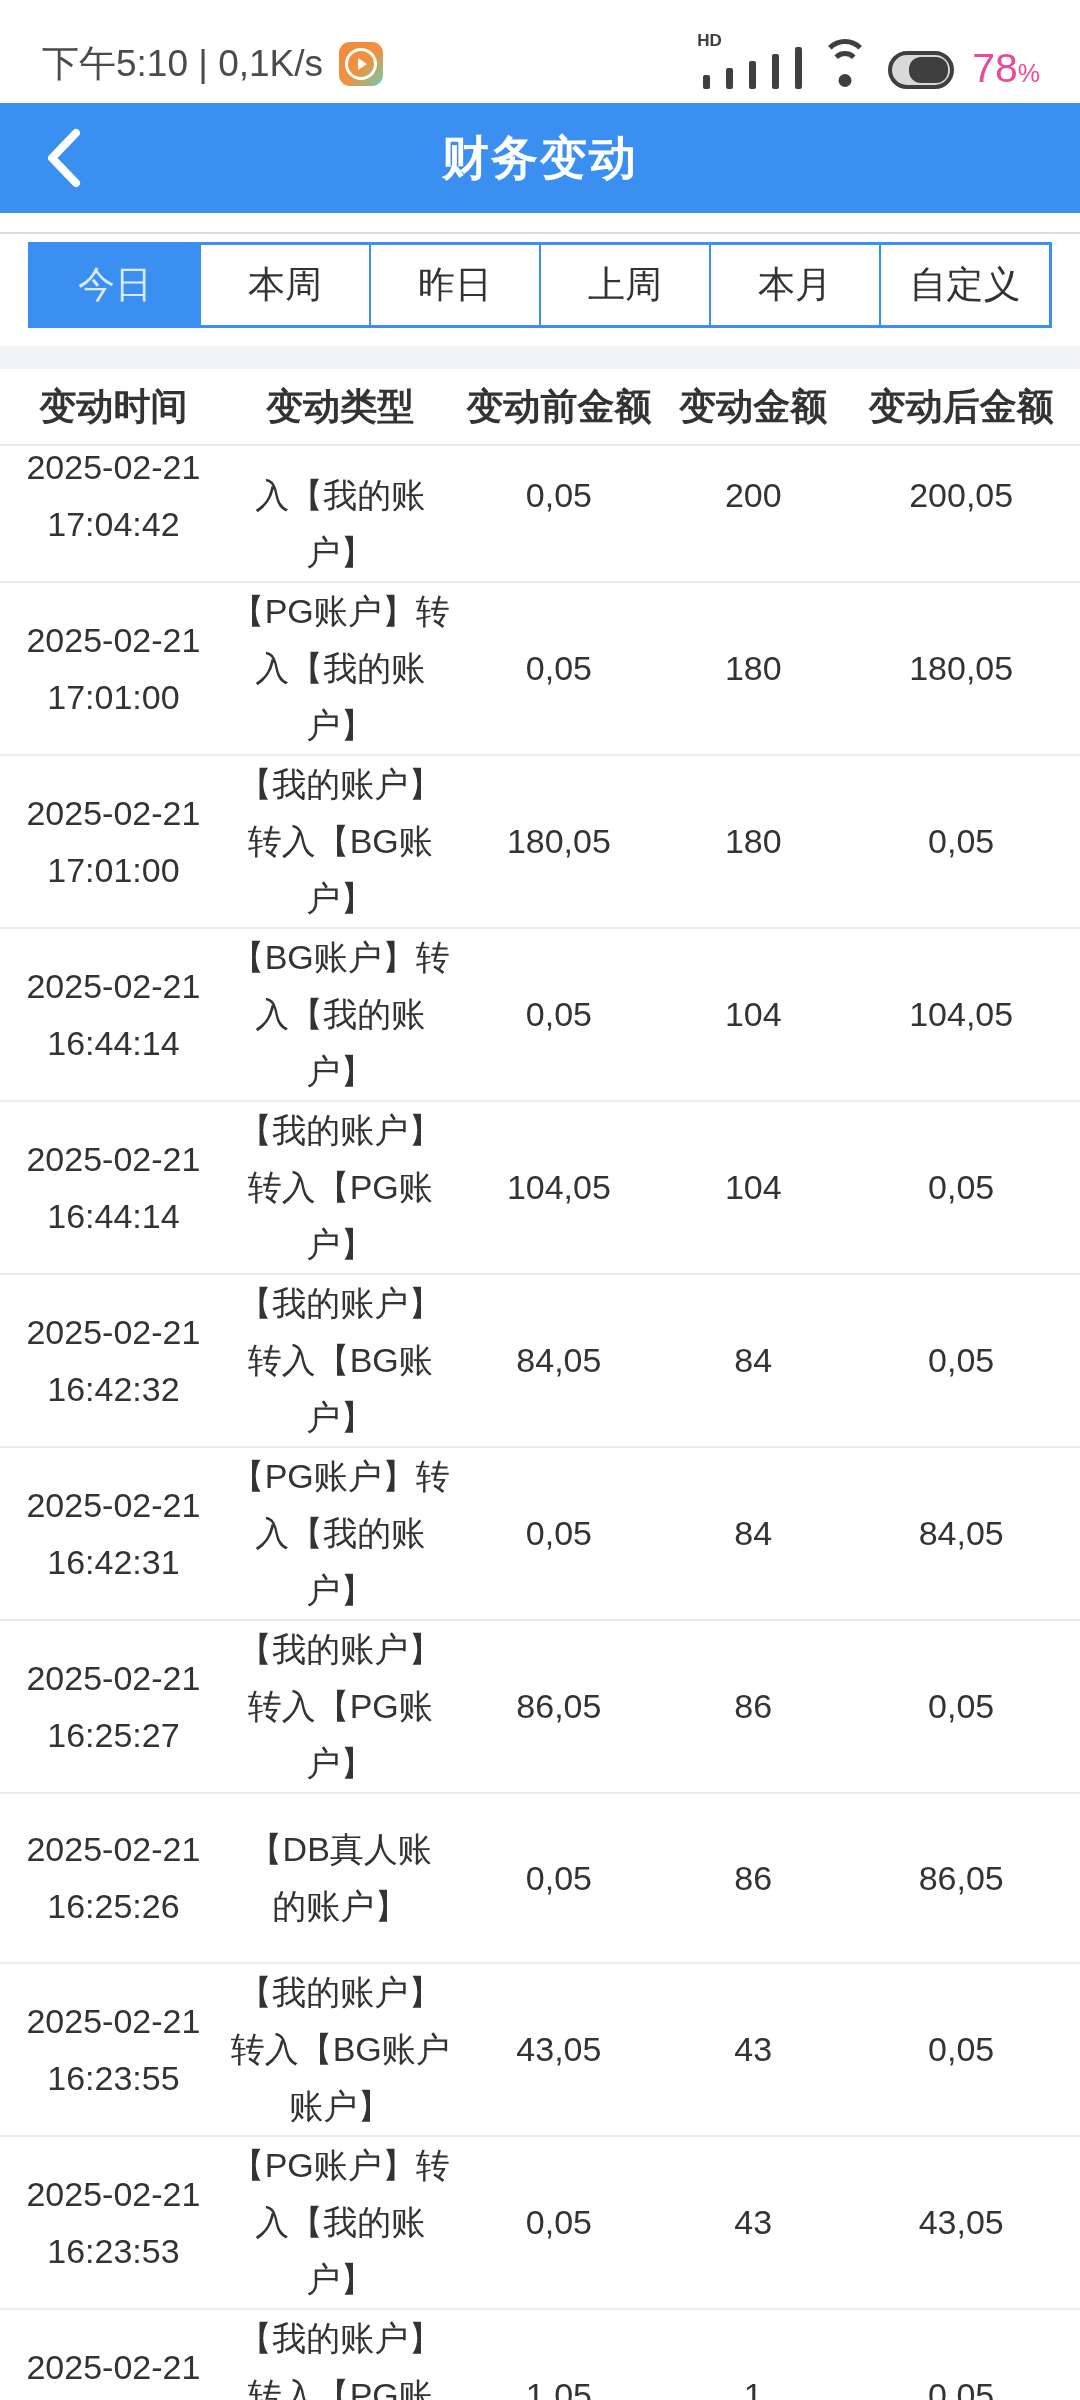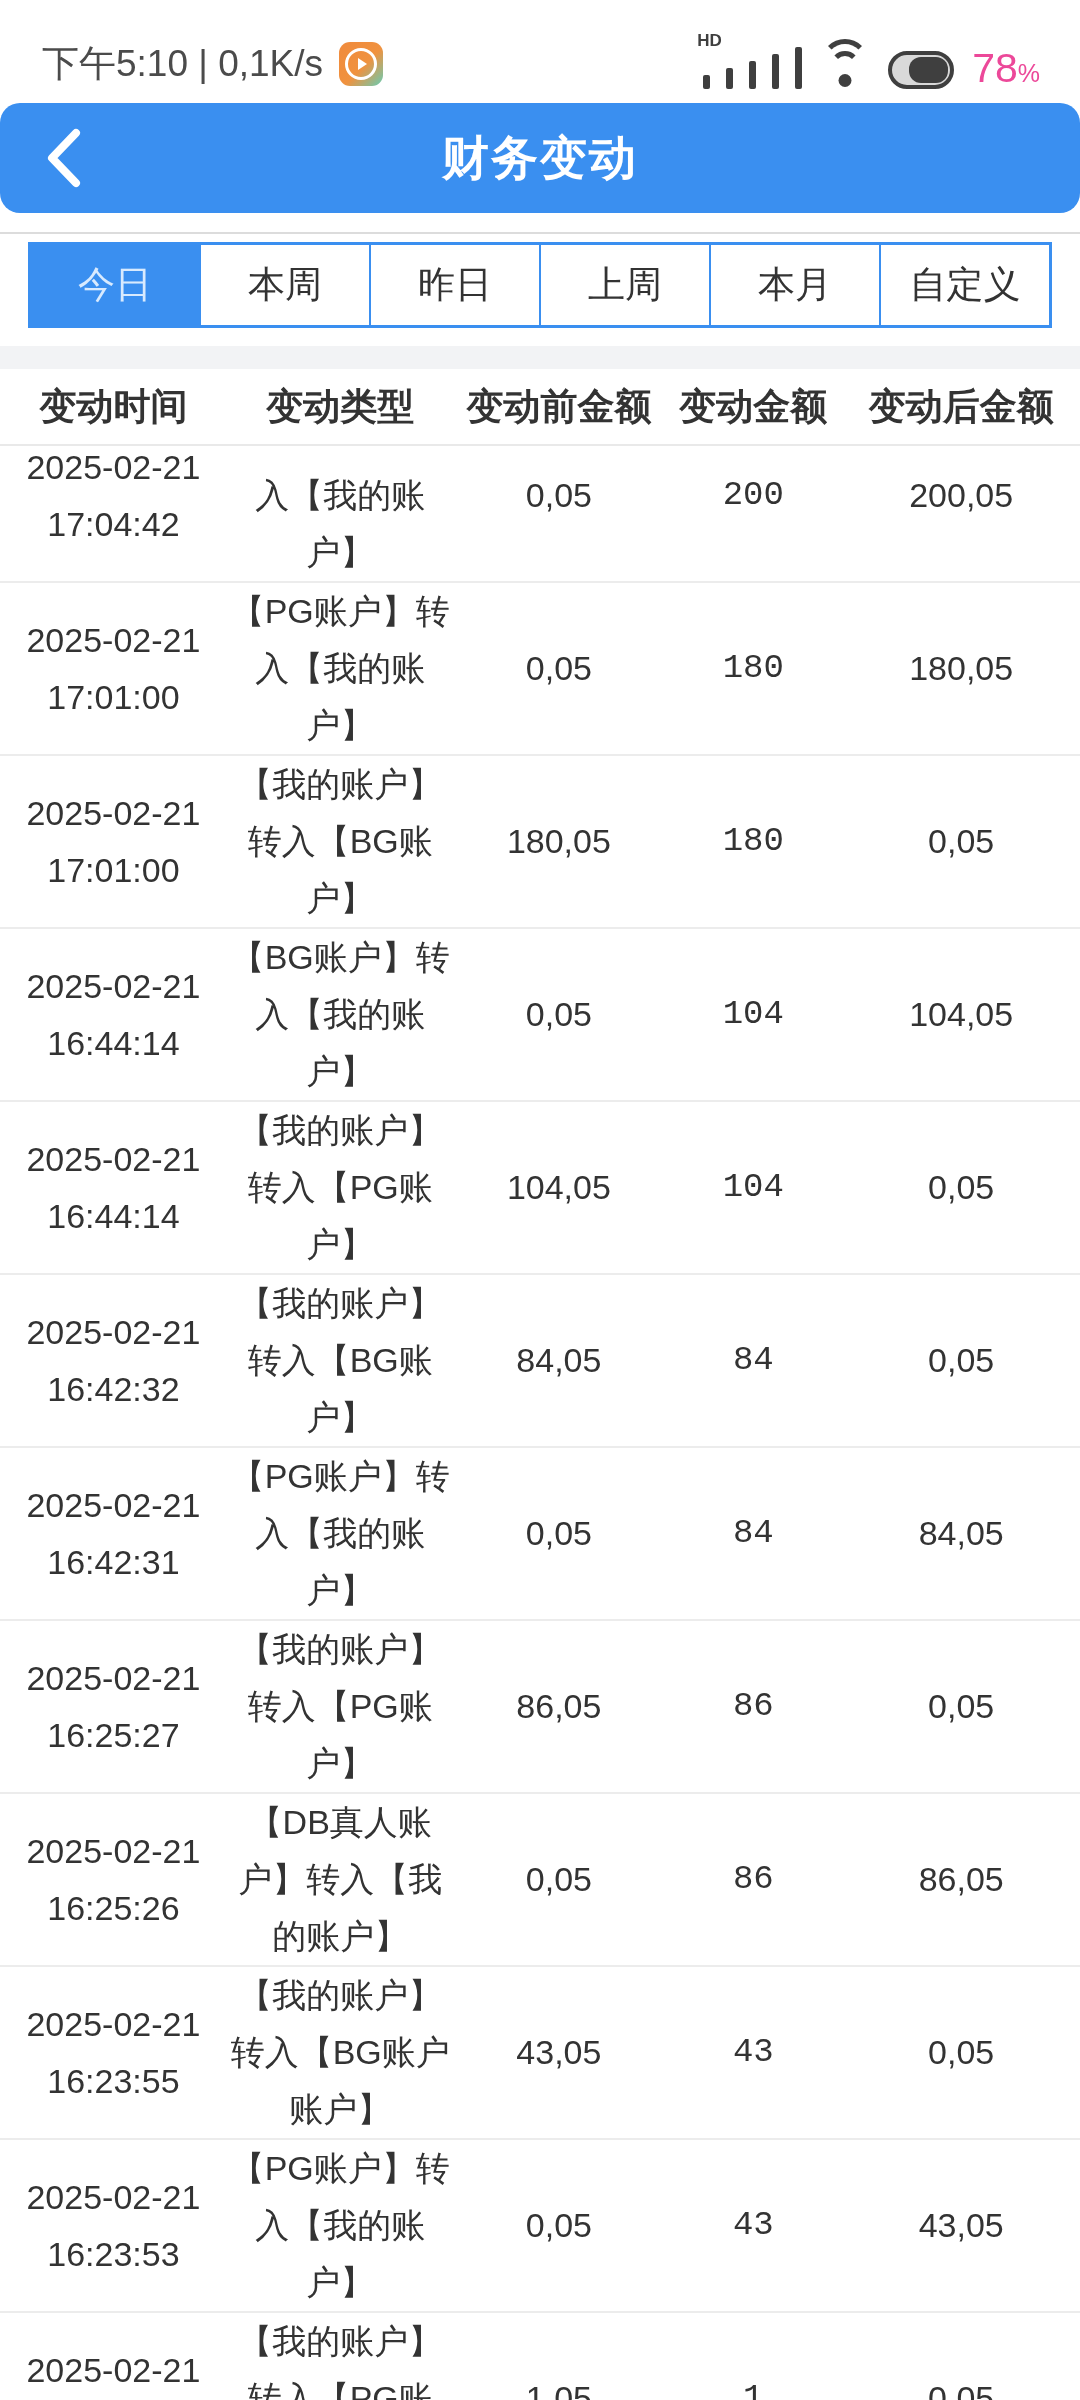--- a/index.html
+++ b/index.html
@@ -34,21 +34,21 @@
   .hotspot .a1{width:20px;height:20px;bottom:8px;}
   .hotspot .a2{width:38px;height:38px;bottom:2px;}
   .battery{width:66px;height:38px;border:4px solid #3f3f3f;border-radius:19px;
     box-sizing:border-box;position:relative;background:#d9d9d9;overflow:hidden;}
   .battery .fill{position:absolute;right:2px;top:2px;bottom:2px;width:68%;
     background:#3f3f3f;border-radius:12px;}
   .pct{font-size:41px;color:#ec4899;line-height:1;text-align:right;}
   .pct .sign{font-size:25px;}
 
   
-  .appbar{height:110px;background:#3a8ff0;display:flex;align-items:center;position:relative;border-radius:20px;}
+  .appbar{height:110px;background:#3a8ff0;display:flex;align-items:center;position:relative;}
   .back-btn{position:absolute;left:44px;top:0;bottom:0;display:flex;align-items:center;
     width:80px;cursor:pointer;}
   .appbar .title{width:100%;text-align:center;color:#ffffff;font-size:47px;font-weight:bold;
     letter-spacing:2px;}
 
   
   .tabband{padding:19px 0 0 0;}
   .hairline{height:2px;background:#dcdcdc;}
   .tabs{margin:8px 28px 0 28px;display:flex;border:3px solid #3a8ff0;box-sizing:border-box;height:86px;justify-content:center;}
   .tab{flex:1;display:flex;align-items:center;justify-content:center;font-size:37px;color:#333333;
@@ -60,21 +60,21 @@
   
   .grayband{height:23px;background:#f2f3f5;}
   .thead{display:flex;height:75px;align-items:center;background:#ffffff;
     border-bottom:2px solid #e9e9e9;font-size:37px;font-weight:bold;color:#333333;}
   .thead .hc{text-align:center;}
 
   
   .c-time{width:21%;}
   .c-type{width:21%;}
   .c-before{width:19.5%;}
-  .c-amount{width:16.5%;font-family:Liberation Mono, monospace;}
+  .c-amount{width:16.5%;}
   .c-after{width:22%;}
 
   
   .rows{position:relative;z-index:1;}
   .trow{display:flex;align-items:center;min-height:170px;box-sizing:border-box;
     border-top:2px solid #ececec;font-size:34px;color:#333333;}
   .trow:first-child{border-top:none;margin-top:-36px;}
   .cell{text-align:center;line-height:57px;}
   .trow:first-child .c-type{padding-top:57px;}
   .trow:last-child .c-type{padding-bottom:57px;}
@@ -285,21 +285,20 @@
     <div class="cell c-after">0,05</div>
   </div>
 
   <div class="trow">
     <div class="cell c-time">
         <div class="ln">2025-02-21</div>
         <div class="ln">16:25:26</div>
       </div>
     <div class="cell c-type">
         <div class="ln">【DB真人账</div>
-        <div class="ln">户】转入【我</div>
         <div class="ln">的账户】</div>
       </div>
     <div class="cell c-before">0,05</div>
     <div class="cell c-amount">86</div>
     <div class="cell c-after">86,05</div>
   </div>
 
   <div class="trow">
     <div class="cell c-time">
         <div class="ln">2025-02-21</div>

